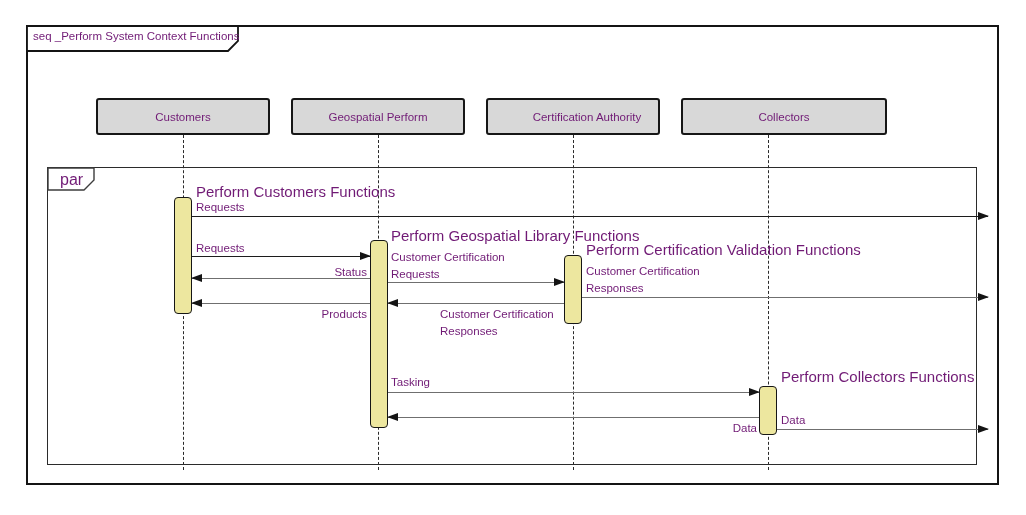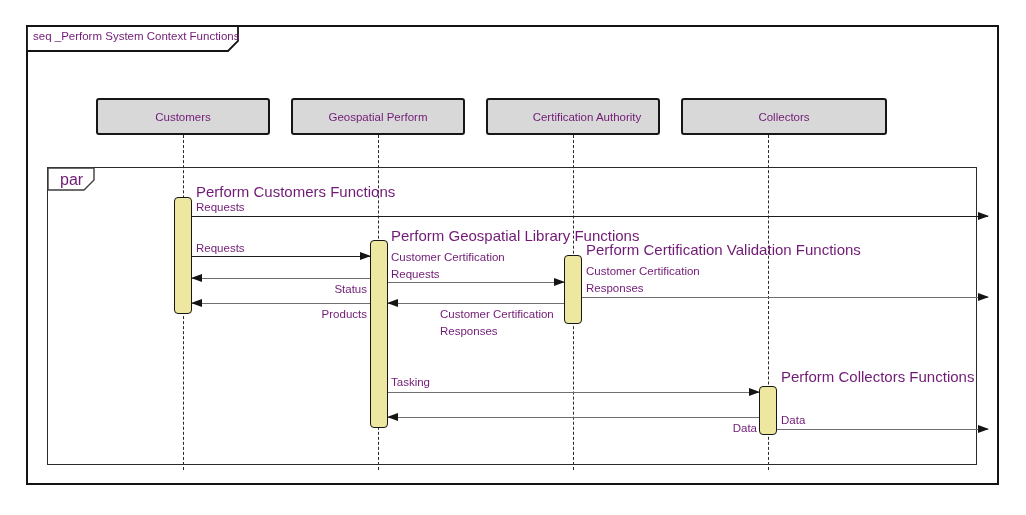--- a/index.html
+++ b/index.html
@@ -86,21 +86,21 @@
         <div class="arrow-head arrow-right"></div>
       </div>
       <div class="msg-label" style="top: 249px; left: 391px;">
         <div>Customer Certification</div>
         <div>Requests</div>
       </div>
       <div class="message" style="left: 192px; top: 278px; width: 178px; height: 0px;">
         <div class="msg-line" style="border-top: 1.5px solid rgb(111, 111, 111);"></div>
         <div class="arrow-head arrow-left"></div>
       </div>
-      <div class="msg-label right" style="top: 281px; right: 659px;">
+      <div class="msg-label right" style="top: 264px; right: 659px;">
         <div>Status</div>
       </div>
       <div class="message" style="left: 582px; top: 297px; width: 406px; height: 0px;">
         <div class="msg-line" style="border-top: 1.5px solid rgb(111, 111, 111);"></div>
         <div class="arrow-head arrow-right"></div>
       </div>
       <div class="msg-label" style="top: 263px; left: 586px;">
         <div>Customer Certification</div>
         <div>Responses</div>
       </div>

